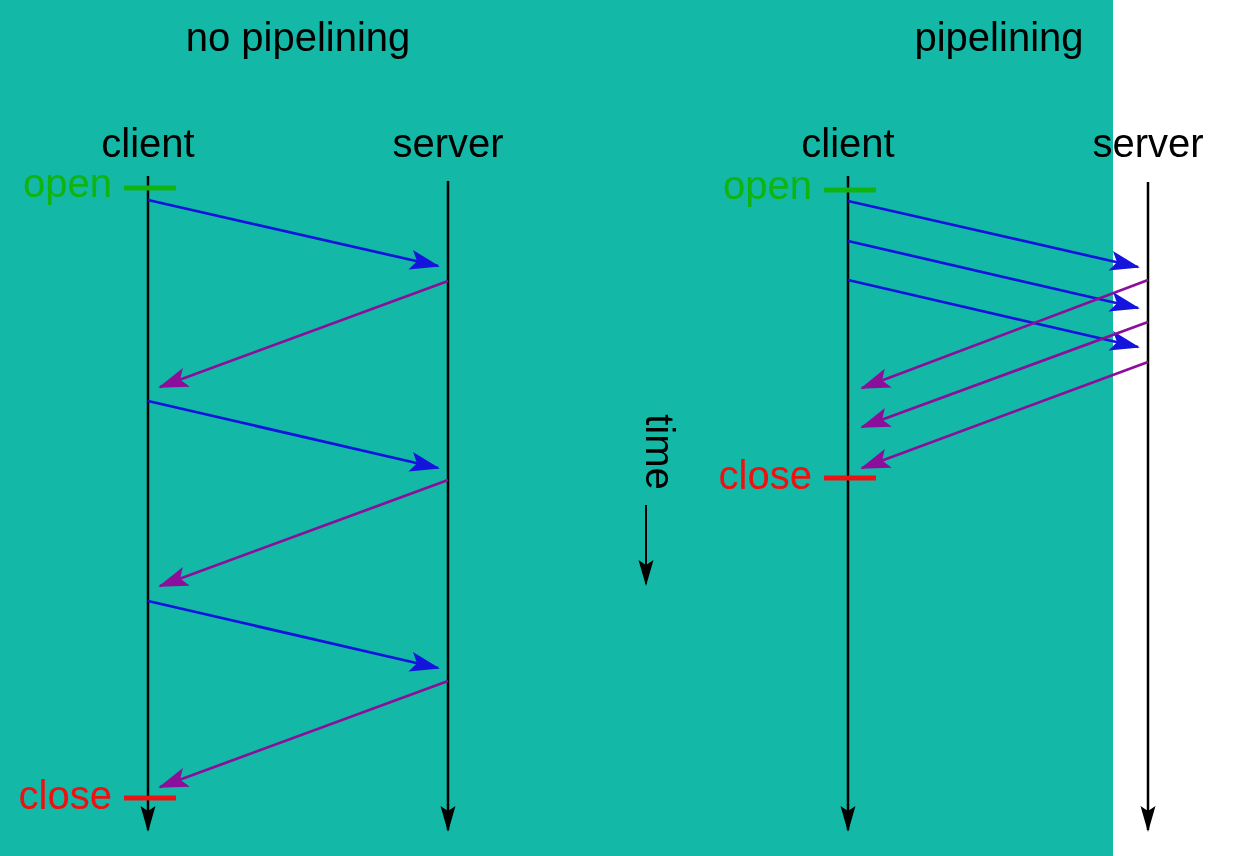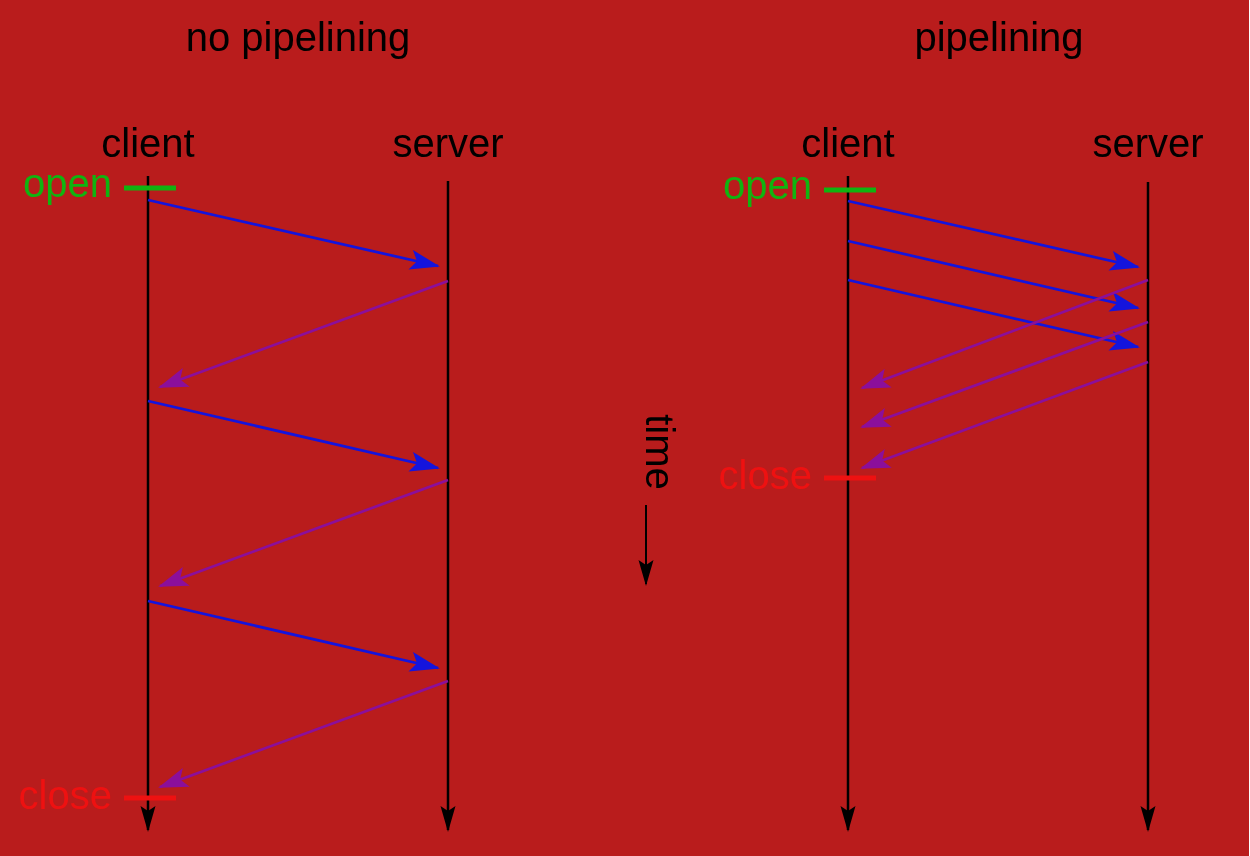--- a/index.html
+++ b/index.html
@@ -5,23 +5,23 @@
   html, body {
     margin: 0;
     padding: 0;
     background: #ffffff;
     width: 1250px;
     height: 856px;
     overflow: hidden;
   }
   #stage {
     position: relative;
-    width: 1249px;
+    width: 1113px;
     height: 856px;
-    background: #b91c1c;
+    background: #14b8a6;
   }
   svg text {
     font-family: "Liberation Sans", sans-serif;
     font-size: 40px;
   }
 </style>
 </head>
 <body>
 
 <div id="stage">

